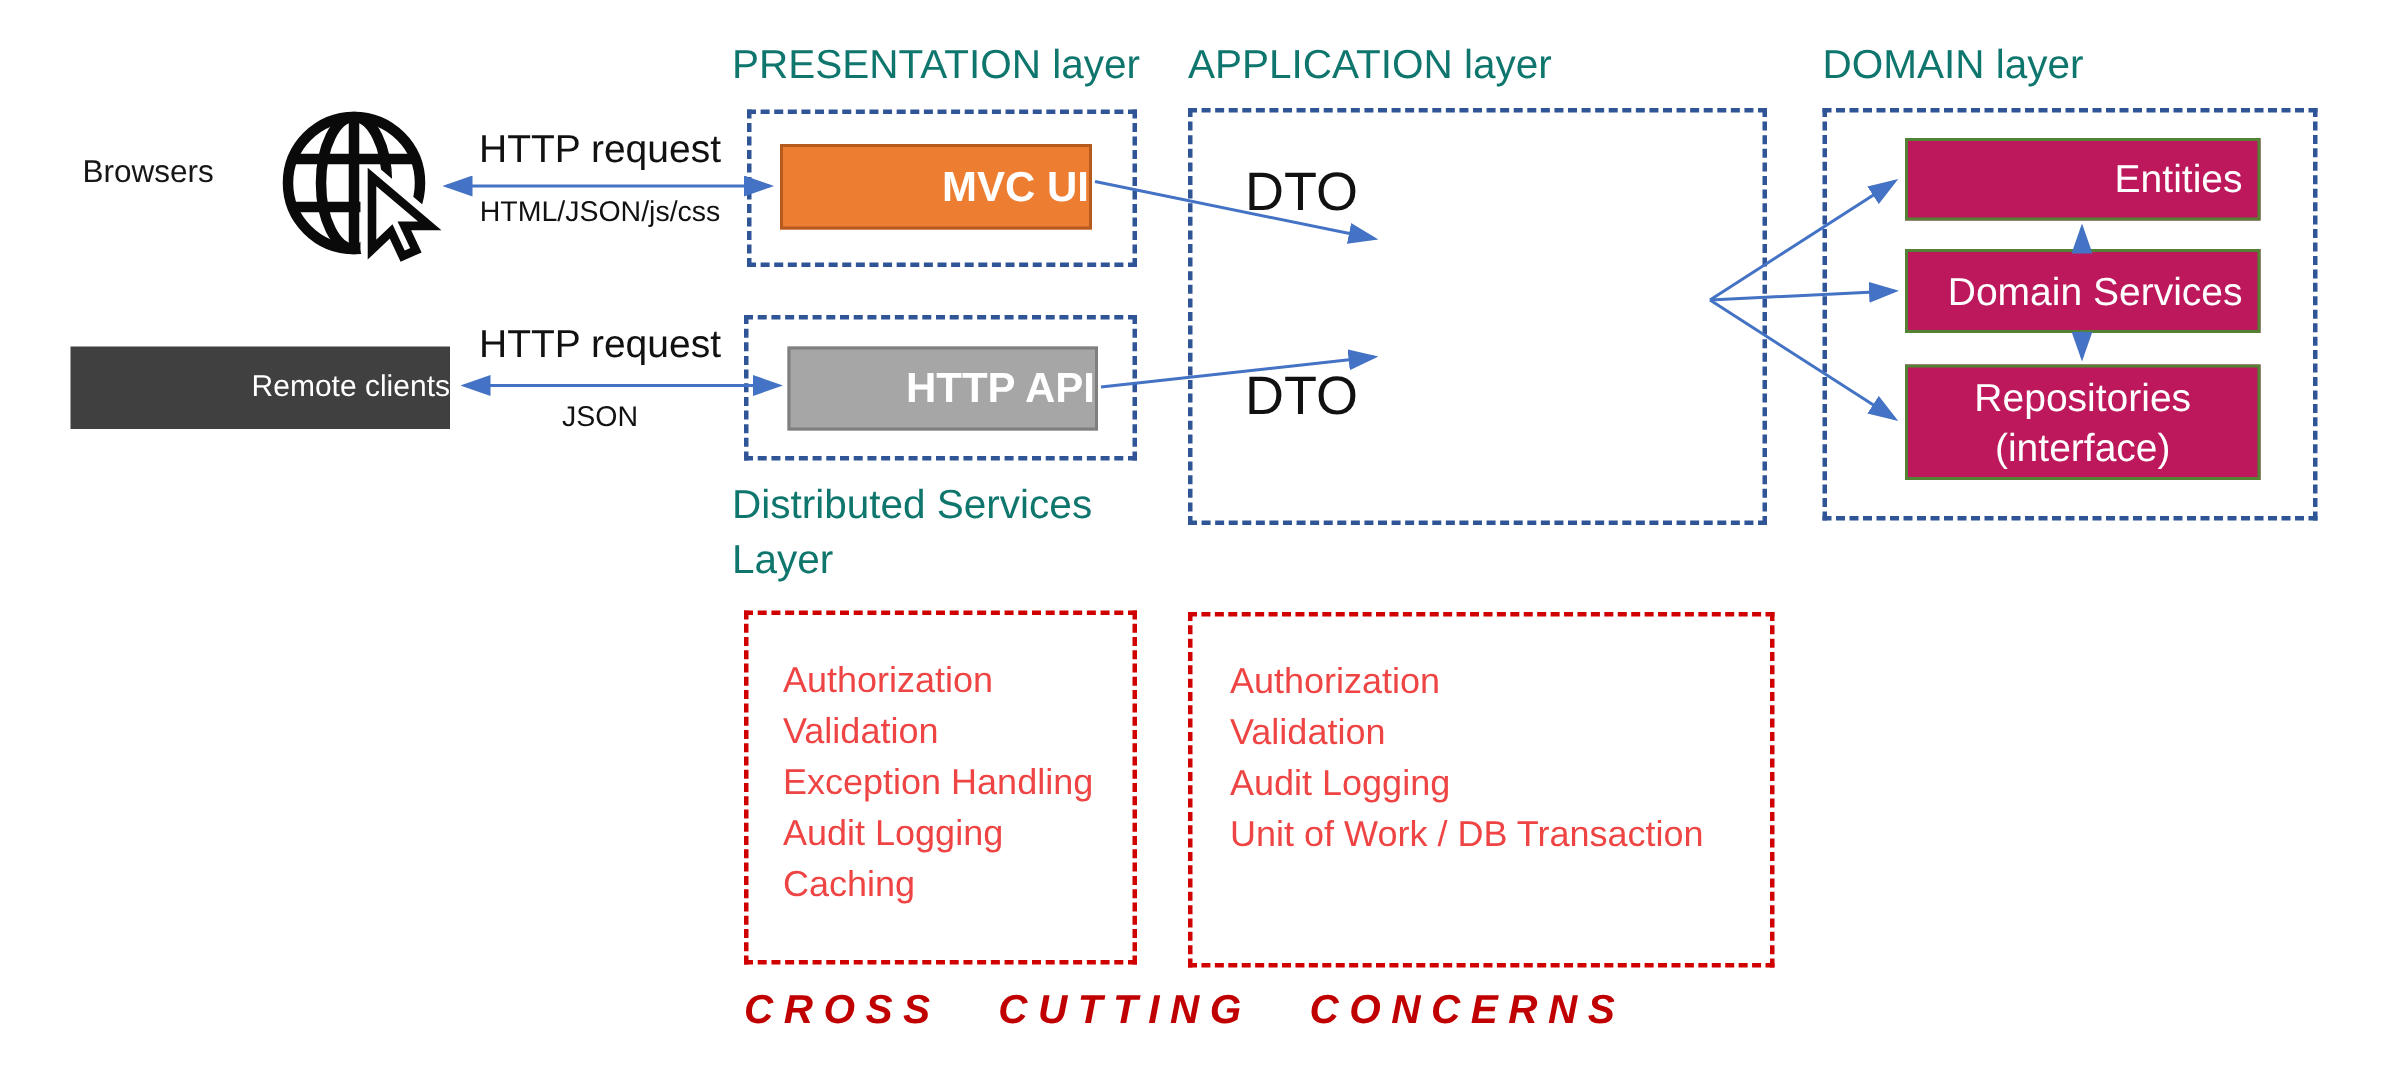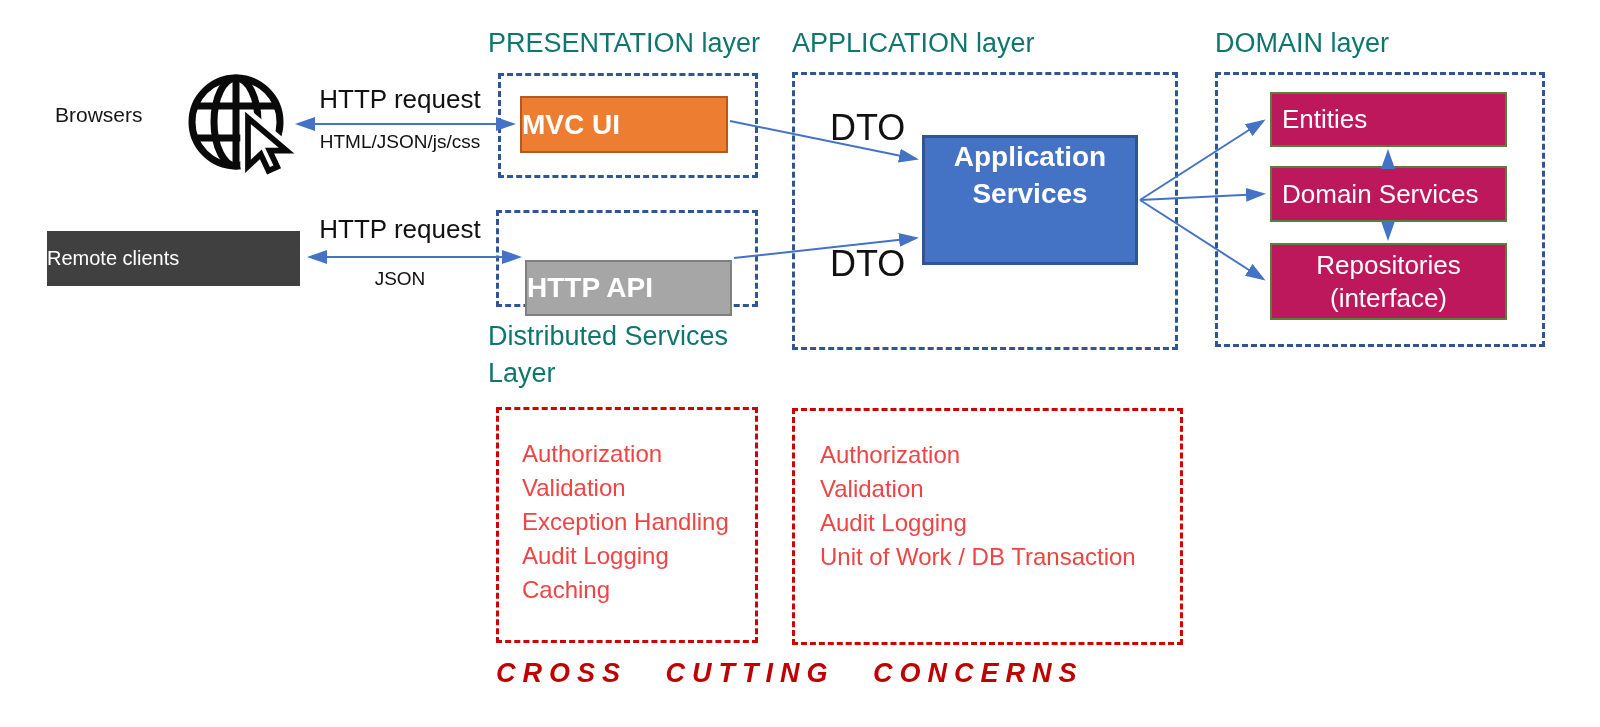--- a/index.html
+++ b/index.html
@@ -9,24 +9,24 @@
   }
   .abs{position:absolute;}
   .txt{position:absolute;white-space:nowrap;}
   .center{text-align:center;}
   
   .layer-title{color:#0f766e;font-size:27px;text-align:left;}
   
   .dash-blue{position:absolute;border:3px dashed #2F5597;box-sizing:border-box;background:transparent;}
   .dash-red{position:absolute;border:3px dashed #D00000;box-sizing:border-box;background:transparent;}
   
-  .node{position:absolute;display:flex;align-items:center;justify-content:flex-start;
+  .node{position:absolute;display:flex;align-items:center;justify-content:flex-end;
         box-sizing:border-box;color:#fff;text-align:center;}
   .node-mvc{background:#ED7D31;border:2px solid #B55A1E;font-weight:bold;font-size:28px;}
-  .node-api{background:#A6A6A6;border:2px solid #7F7F7F;font-weight:bold;font-size:28px;margin-top:29px;}
+  .node-api{background:#A6A6A6;border:2px solid #7F7F7F;font-weight:bold;font-size:28px;}
   .node-app{background:#4472C4;border:3px solid #2F5597;font-weight:bold;font-size:28px;line-height:37px;flex-direction:column;}
   .node-green{background:#be185d;border:2px solid #548235;font-size:26px;line-height:33px;padding:0 10px;}
   .node-black{background:#404040;color:#fff;font-size:20px;}
   
   .arrow-label-lg{font-size:26px;color:#111;}
   .arrow-label-sm{font-size:19px;color:#111;}
   .dto{font-size:36px;color:#111;}
   
   .concern-list{position:absolute;color:#ef4444;font-size:24px;line-height:34px;}
   
@@ -82,24 +82,20 @@
     <div>Layer</div>
   </div>
 
   <div class="txt layer-title" style="left:792px;top:28px;width:386px;">APPLICATION layer</div>
 
   <div class="dash-blue" style="left:792px;top:72px;width:386px;height:278px;"></div>
 
   <div class="txt dto" style="left:830px;top:107px;">DTO</div>
   <div class="txt dto" style="left:830px;top:243px;">DTO</div>
 
-  <div class="node node-app" style="left:922px;top:135px;width:216px;height:130px;">
-    <div>Application</div>
-    <div>Services</div>
-  </div>
 
   <div class="txt layer-title" style="left:1215px;top:28px;width:330px;">DOMAIN layer</div>
 
   <div class="dash-blue" style="left:1215px;top:72px;width:330px;height:275px;"></div>
 
   <div class="node node-green" style="left:1270px;top:92px;width:237px;height:55px;">
     <span>Entities</span>
   </div>
   <div class="node node-green" style="left:1270px;top:243px;width:237px;height:77px;">
     <span style="white-space:normal;">Repositories (interface)</span>

